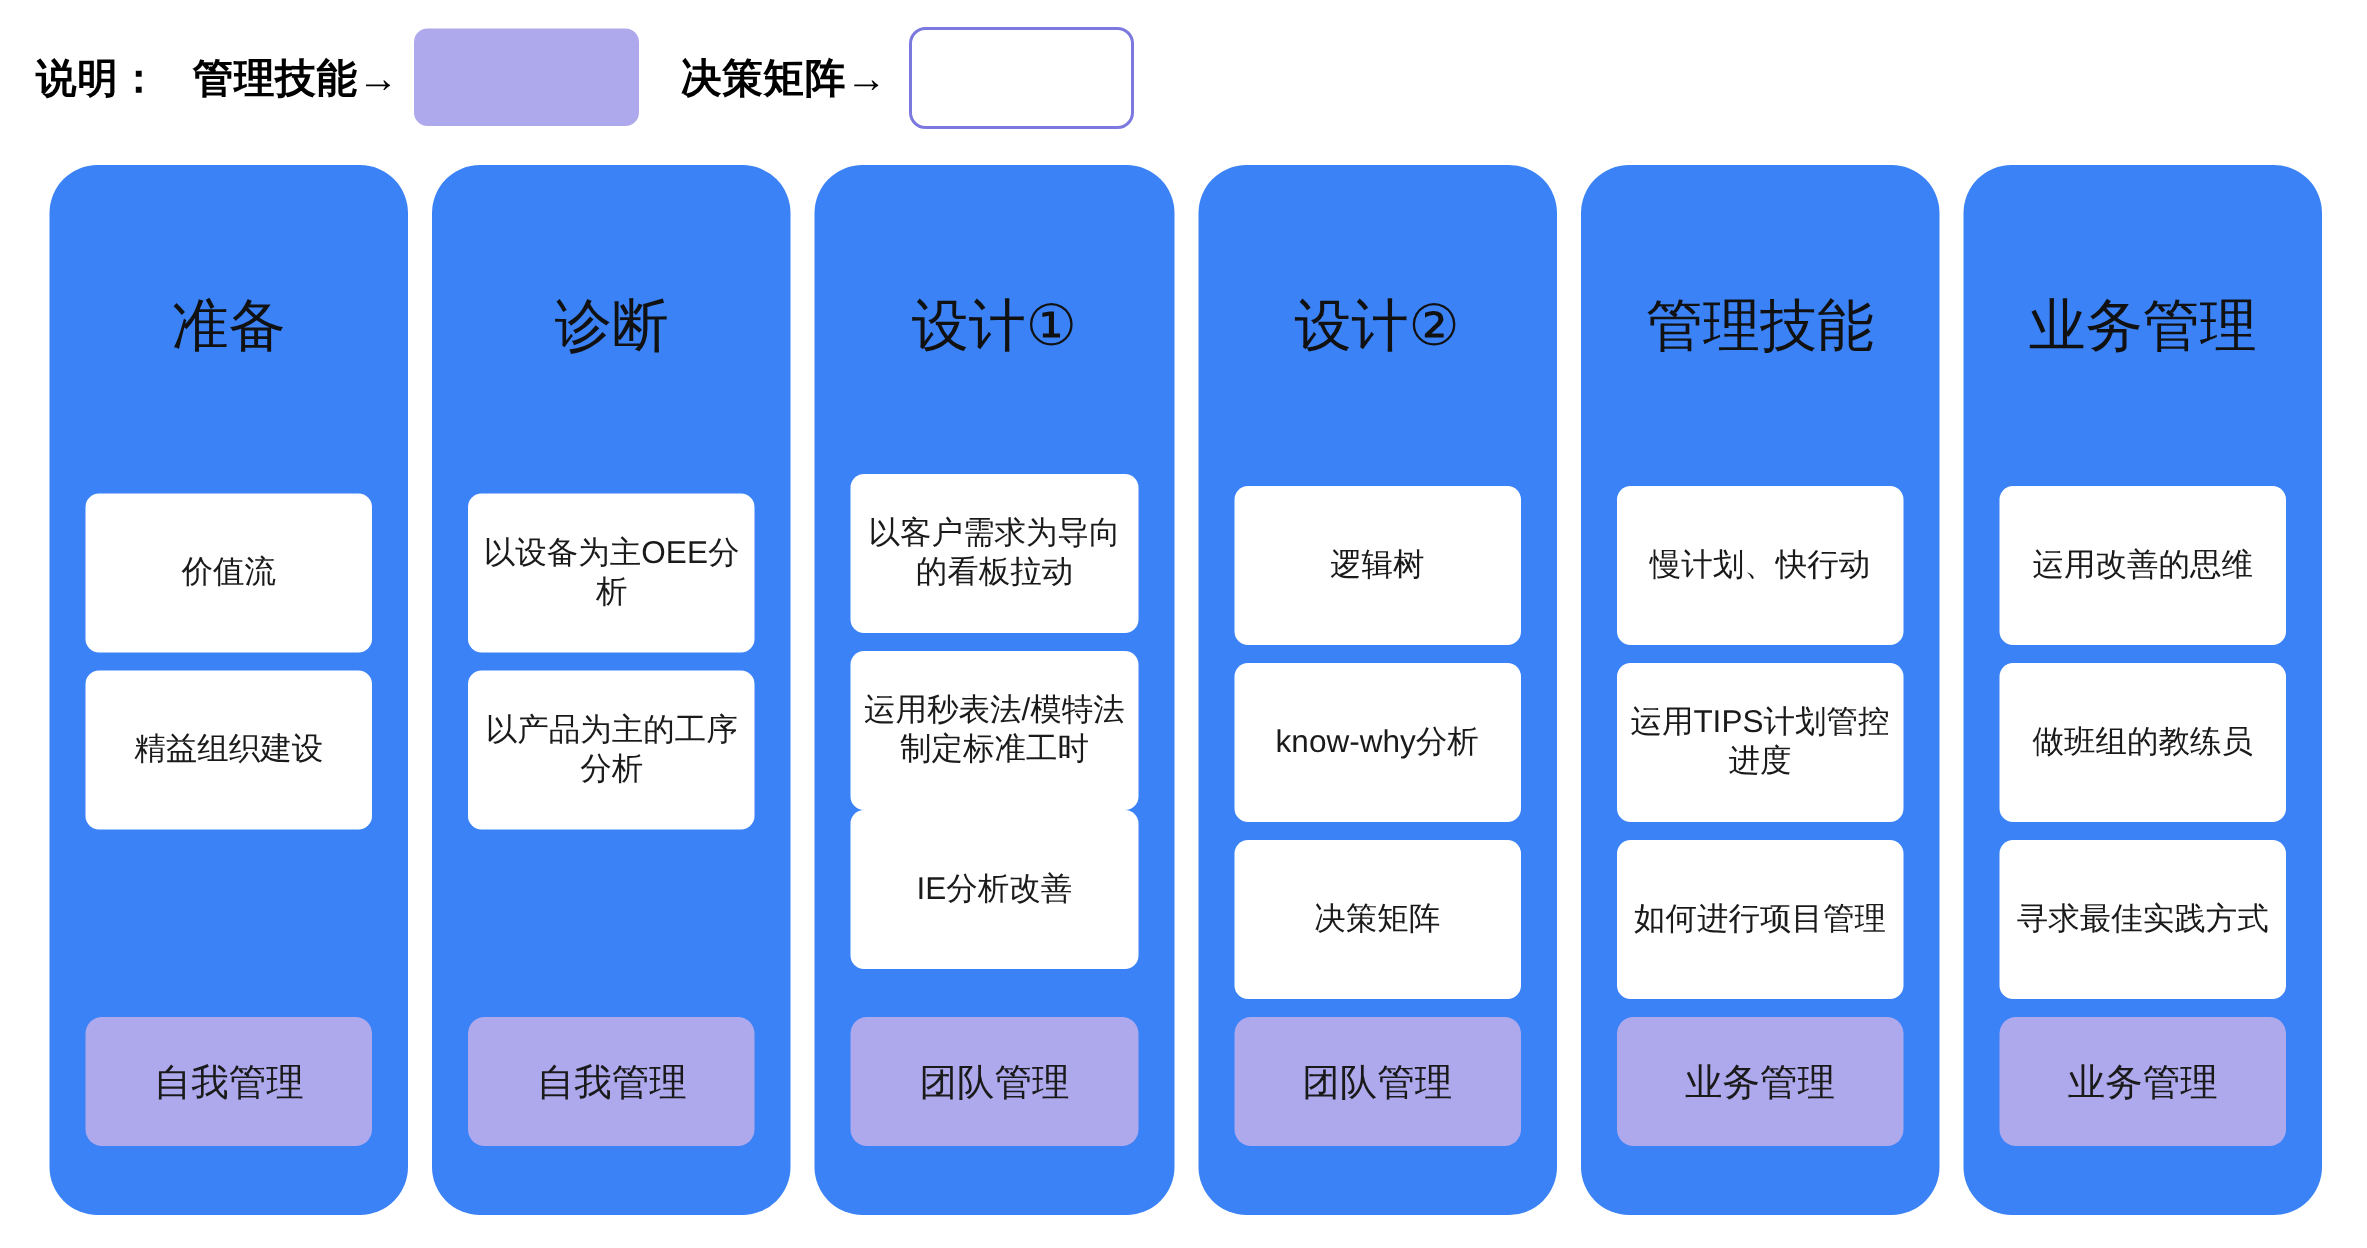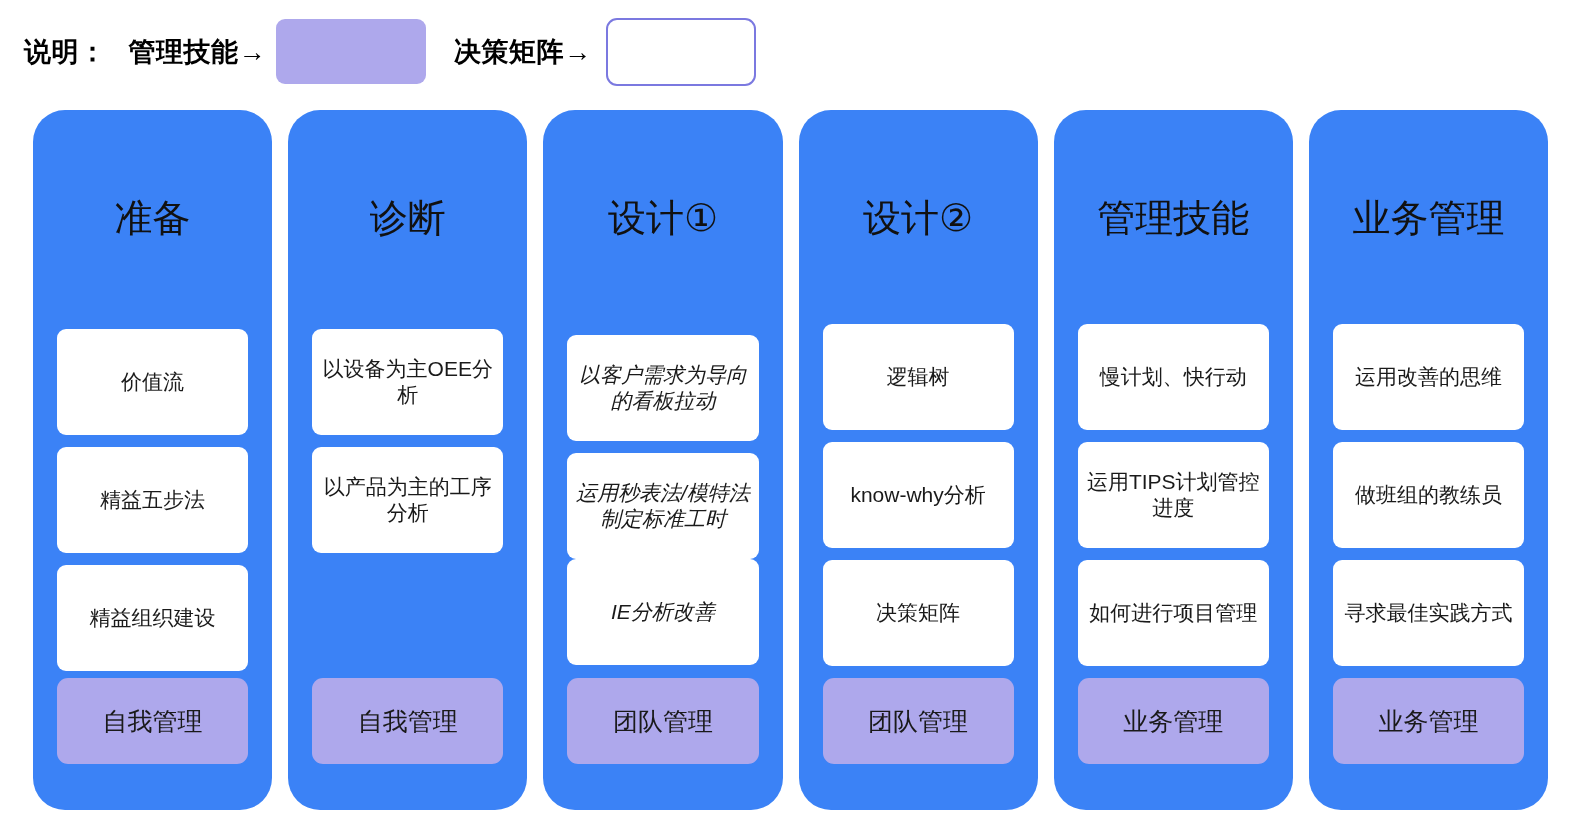--- a/index.html
+++ b/index.html
@@ -117,42 +117,41 @@
     align-items: center;
     justify-content: center;
     text-align: center;
     font-size: 25px;
     color: #1a1a1a;
   }
 
   
   .column.offset-a .cards { margin-top: 18px; }
   .column.offset-b .cards { margin-top: 13px; }
-  .column.offset-c .cards { margin-top: 24px; font-style: italic; }
+  .column.offset-c .cards { margin-top: 5px; }
 </style>
 </head>
 <body>
 
 <div id="legend">
   <span class="legend-label" id="legend-prefix">说明：</span>
 
   <span class="legend-label" id="legend-mgmt-label">管理技能→</span>
   <span id="legend-mgmt-swatch"></span>
 
   <span class="legend-label" id="legend-imp-label">决策矩阵→</span>
   <span id="legend-imp-swatch"></span>
 </div>
 
 <div id="board">
 
   <div class="column offset-a">
     <div class="col-header">准备</div>
     <div class="cards">
       <div class="card r1">价值流</div>
-      <div class="card r2">精益五步法</div>
       <div class="card r3">精益组织建设</div>
     </div>
     <div class="footer-card">自我管理</div>
   </div>
 
   <div class="column offset-a">
     <div class="col-header">诊断</div>
     <div class="cards">
       <div class="card r1">以设备为主OEE分析</div>
       <div class="card r3">以产品为主的工序分析</div>

